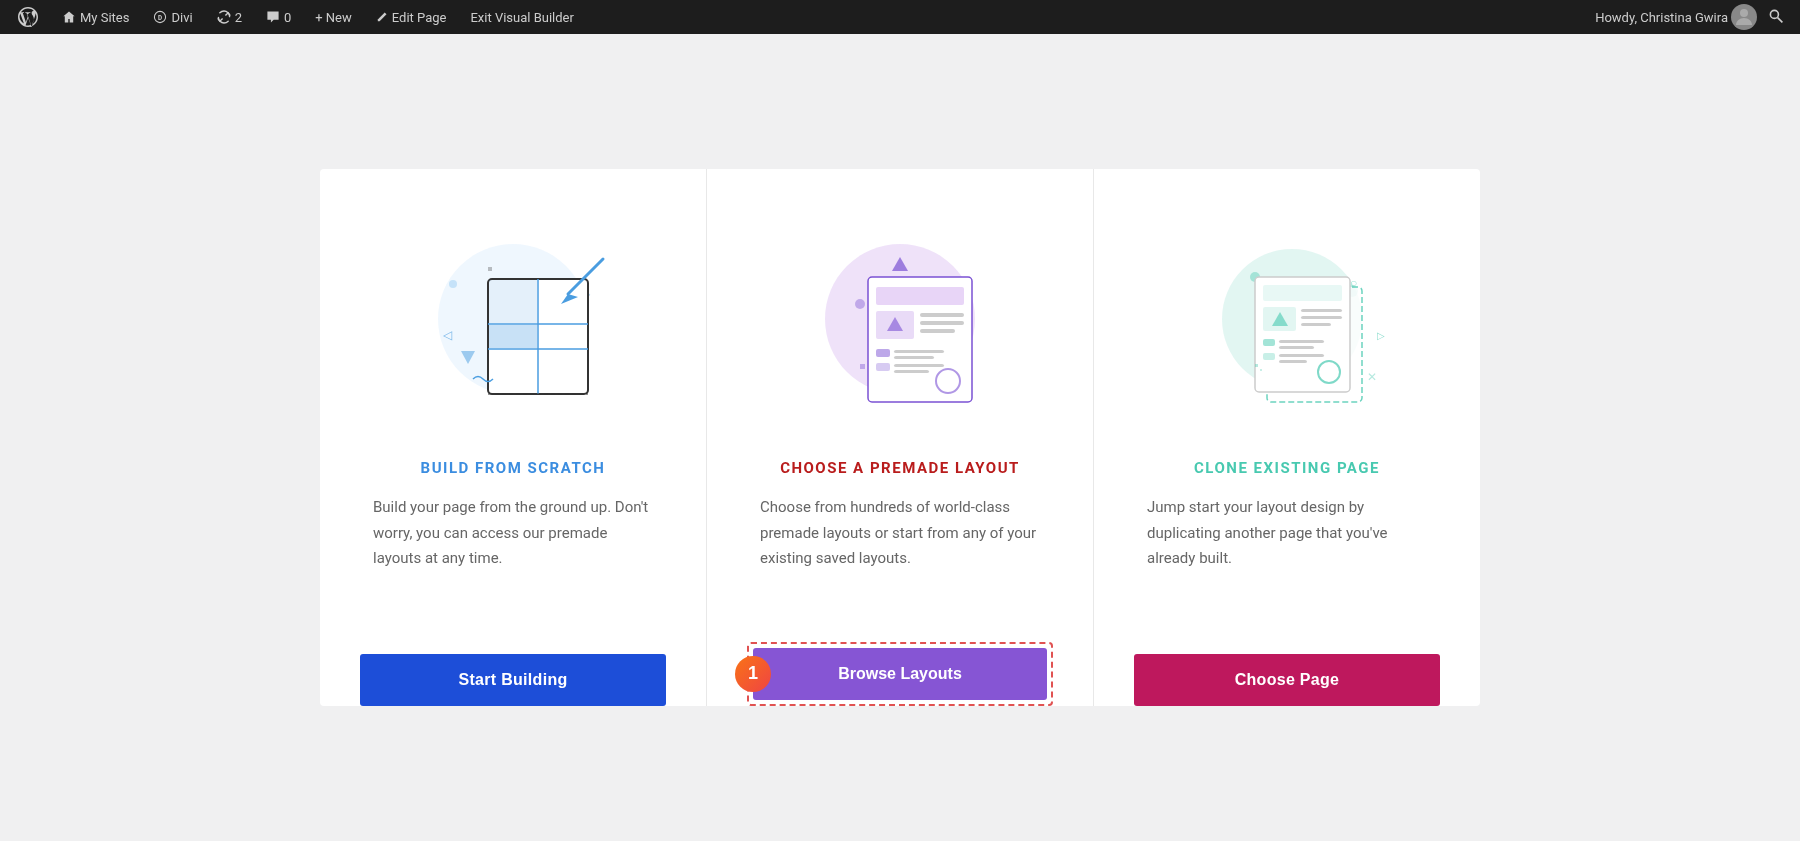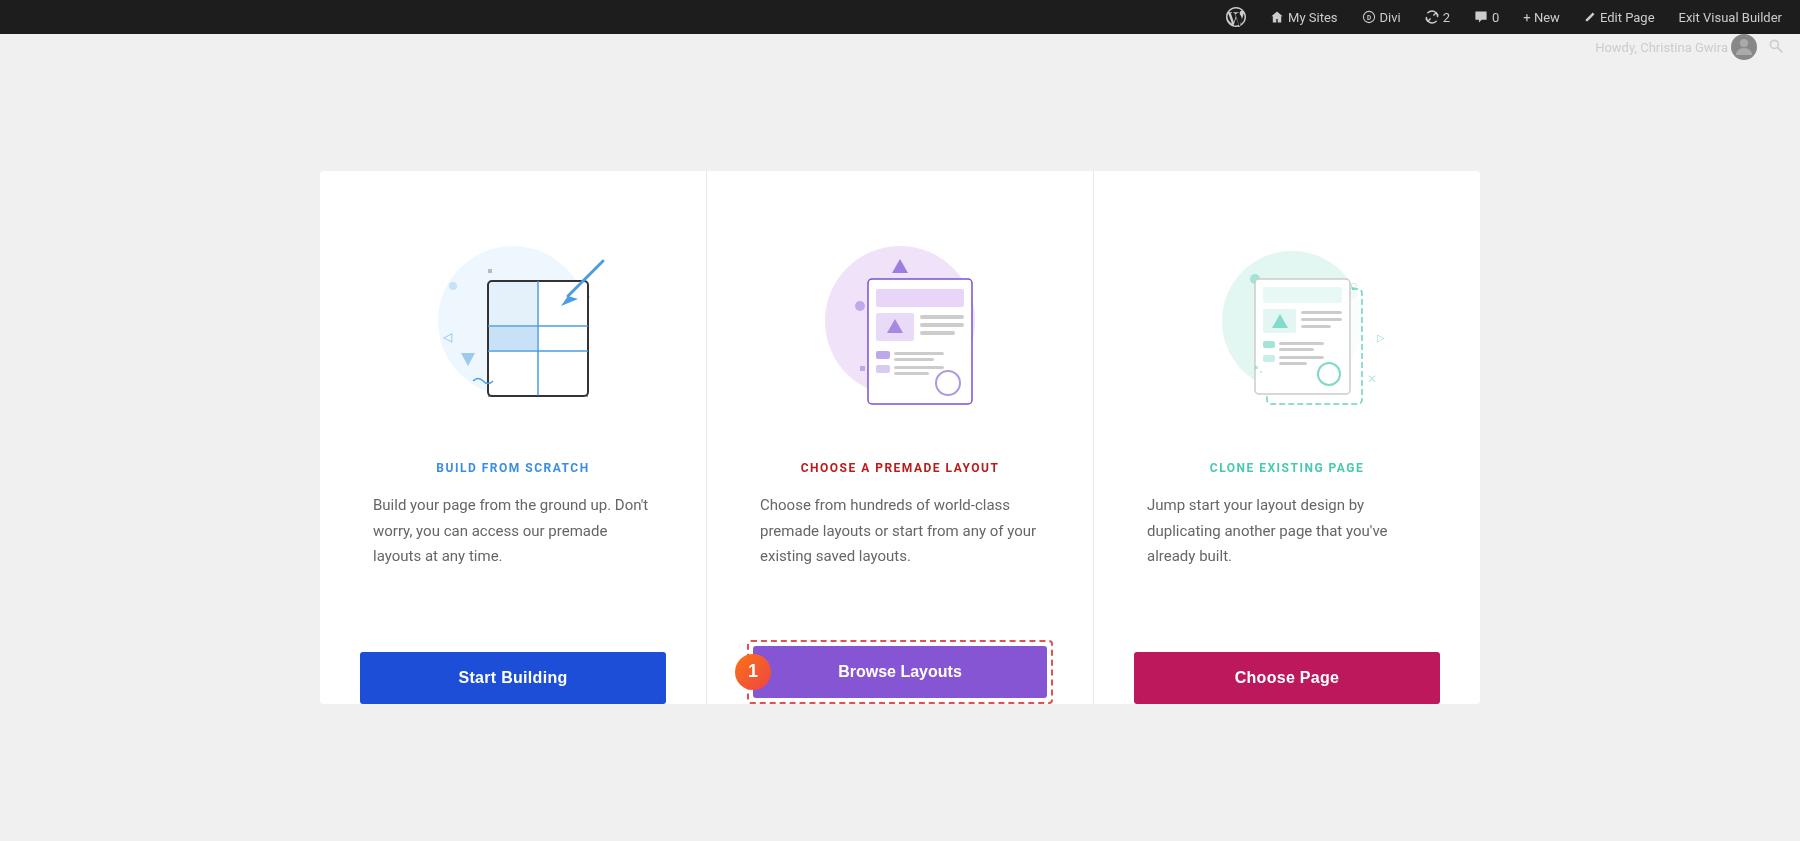--- a/index.html
+++ b/index.html
@@ -3,26 +3,25 @@
   <meta charset="utf-8">
   <style>
     * { box-sizing: border-box; margin: 0; padding: 0; }
     body { font-family: -apple-system, BlinkMacSystemFont, 'Segoe UI', Roboto, sans-serif; background: #f0f0f1; min-height: 841px; }
 
     
     .admin-bar {
       background: #1d1d1d;
       height: 34px;
       display: flex;
-      align-items: flex-end;
+      align-items: center;
       padding: 0 8px;
       color: #ccc;
       font-size: 13px;
       position: relative;
-      flex-direction: column;
     }
     .admin-bar-left {
       display: flex;
       align-items: center;
       gap: 4px;
       flex: 1;
     }
     .admin-bar-item {
       display: flex;
       align-items: center;
@@ -97,21 +96,21 @@
     .card-illustration {
       width: 240px;
       height: 220px;
       margin-bottom: 30px;
       display: flex;
       align-items: center;
       justify-content: center;
     }
 
     .card-title {
-      font-size: 12px;
+      font-size: 15px;
       font-weight: 700;
       letter-spacing: 1.5px;
       text-transform: uppercase;
       margin-bottom: 18px;
       text-align: center;
     }
     .card-title.blue { color: #3b8de0; }
     .card-title.purple { color: #b91c1c; }
     .card-title.teal { color: #48c9b0; }
 

